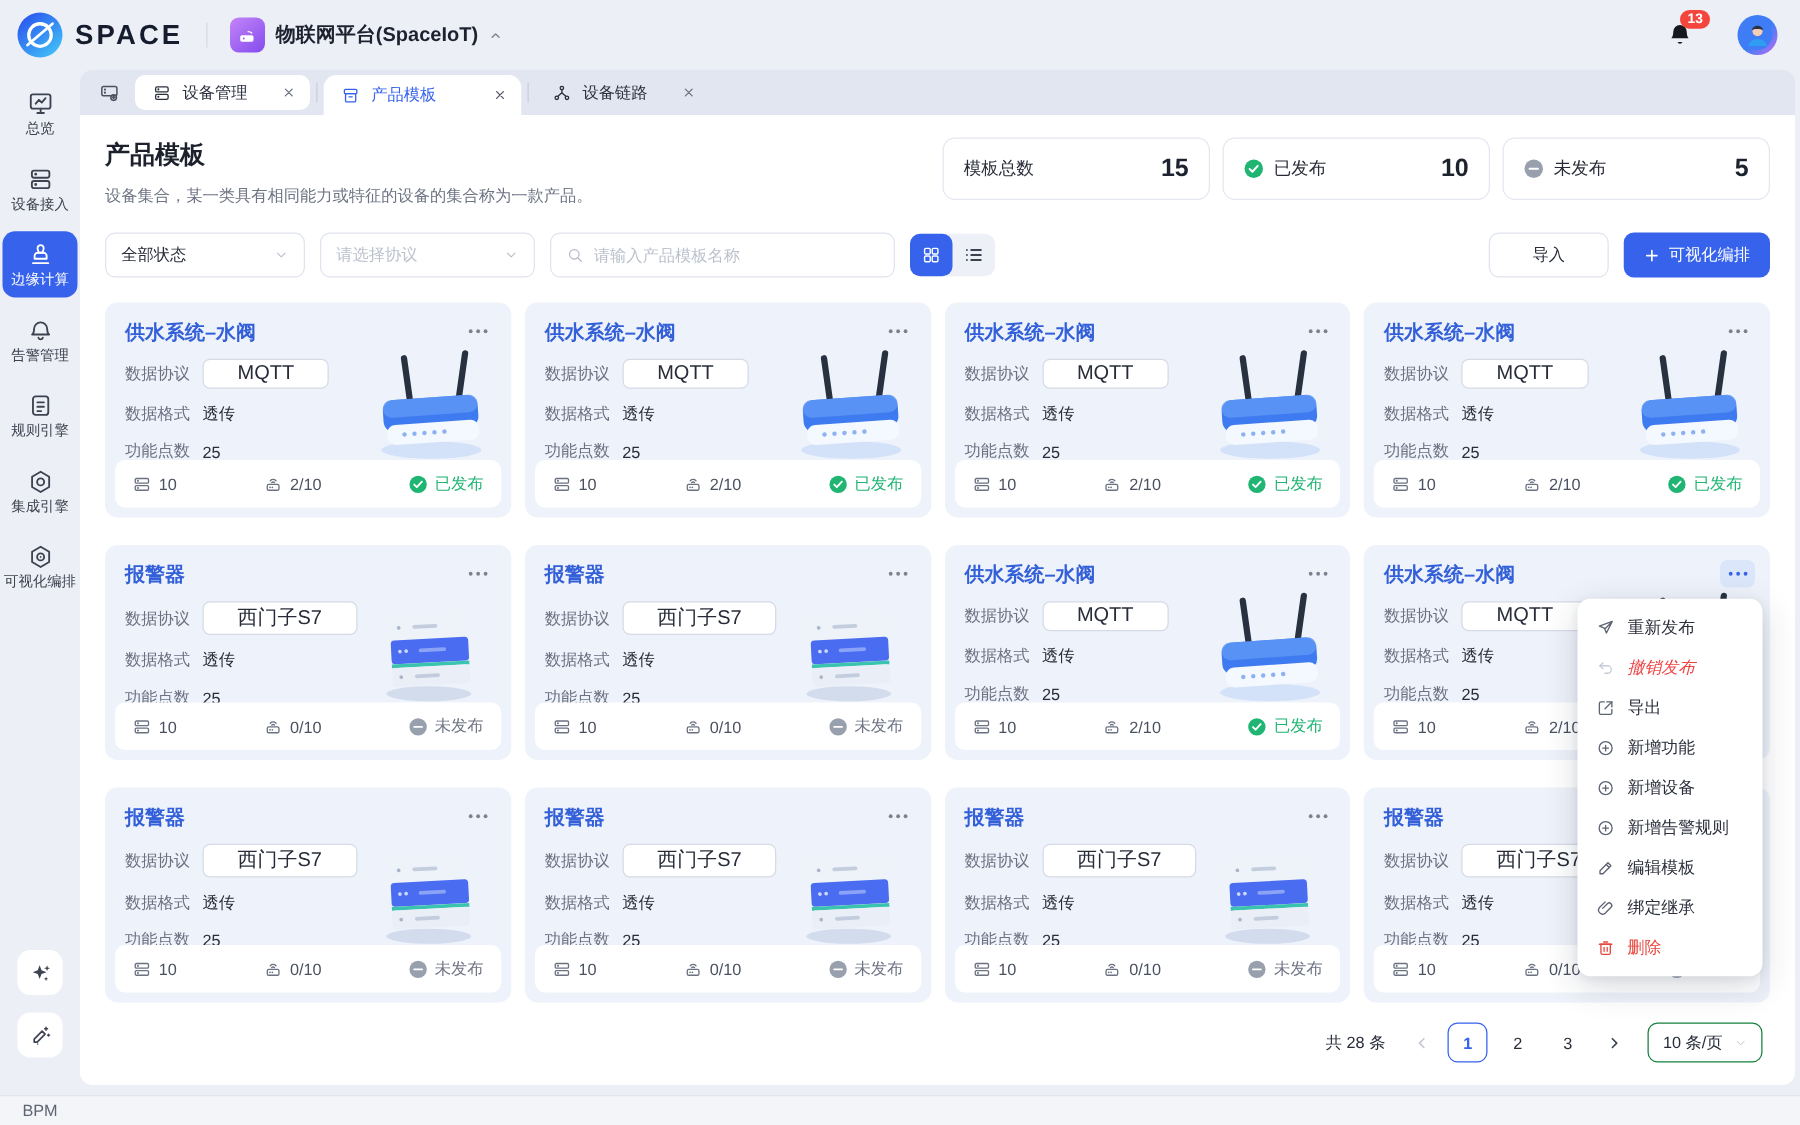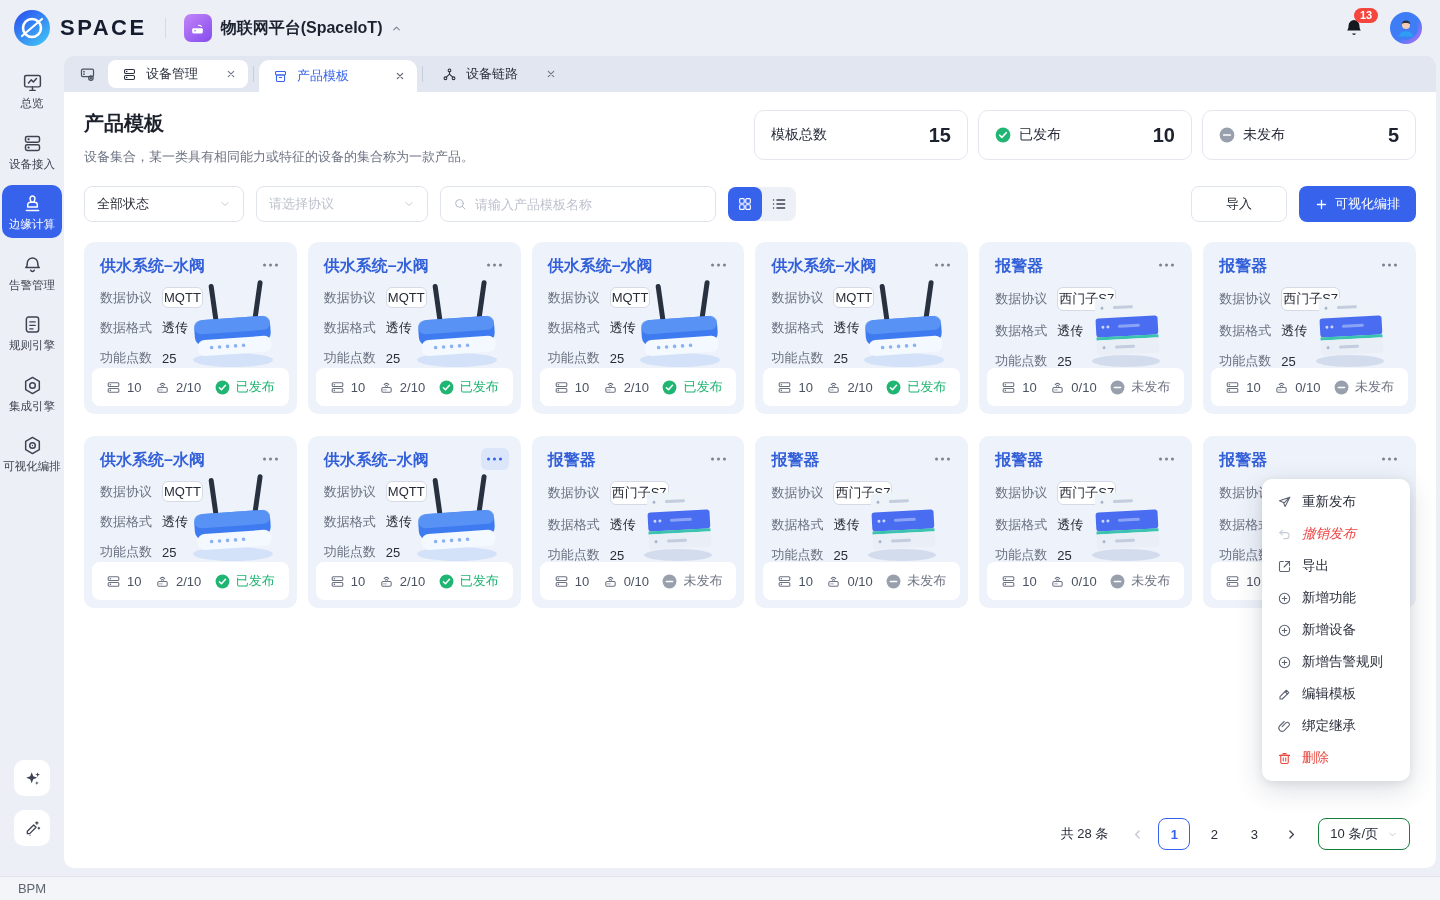--- a/index.html
+++ b/index.html
@@ -10,21 +10,21 @@
   
   .header { height:56px; display:flex; align-items:center; padding:0 18px 0 14px; }
   .brand { display:flex; align-items:center; gap:10px; }
   .logo-circle { width:36px; height:36px; border-radius:50%; background:linear-gradient(140deg,#2d5cf0 15%,#3fb9f6 85%); display:grid; place-items:center; }
   .brand-text { font-size:22px; font-weight:bold; color:#141c2e; letter-spacing:2.5px; }
   .header-divider { width:1px; height:20px; background:#d6dae6; margin:0 18px; }
   .app-entry { display:flex; align-items:center; gap:9px; cursor:pointer; }
   .app-icon { width:28px; height:28px; border-radius:7px; background:linear-gradient(140deg,#bd7ff7 10%,#8a51ee 90%); display:grid; place-items:center; }
   .app-name { font-size:16px; font-weight:600; color:#1c2230; }
   .app-caret { color:#7b818f; }
-  .header-right { margin-left:auto; display:flex; align-items:center; gap:26px; }
+  .header-right { margin-left:auto; display:flex; align-items:center; gap:36px; }
   .bell-wrap { position:relative; color:#15181f; cursor:pointer; }
   .badge { position:absolute; top:-10px; left:10px; background:#f5463d; color:#fff; font-size:11px; font-weight:bold; padding:2px 6px; border-radius:9px; line-height:1; }
   .avatar { width:32px; height:32px; border-radius:50%; background:linear-gradient(135deg,#3f7df6 55%,#c46cf2); display:grid; place-items:center; cursor:pointer; overflow:hidden; }
 
   
   .shell { display:flex; height:812px; }
   .sidebar { width:64px; display:flex; flex-direction:column; align-items:center; padding:8px 0 12px; }
   .side-item { width:60px; padding:8px 0 7px; border-radius:10px; display:flex; flex-direction:column; align-items:center; gap:5px; color:#3d4350; margin-bottom:8px; cursor:pointer; }
   .side-item .s-icon svg { width:21px; height:21px; }
   .side-item .s-label { font-size:11.5px; line-height:1; white-space:nowrap; }
@@ -74,30 +74,30 @@
   .view-toggle { display:flex; background:#edf0f6; border-radius:8px; }
   .vt-btn { width:34px; height:34px; display:grid; place-items:center; cursor:pointer; color:#3c4250; }
   .vt-btn svg { width:16px; height:16px; }
   .vt-btn.active { background:#3662ec; color:#fff; border-radius:8px; }
   .filter-spacer { flex:1; }
   .btn-import { height:36px; padding:0 34px; border:1px solid #e0e4ee; border-radius:8px; background:#fff; font-size:13px; color:#272c38; display:flex; align-items:center; cursor:pointer; }
   .btn-create { height:36px; padding:0 16px; border-radius:8px; background:#3662ec; color:#fff; font-size:13px; display:flex; align-items:center; gap:7px; cursor:pointer; border:none; font-family:inherit; }
   .btn-create svg { width:13px; height:13px; }
 
   
-  .card-grid { display:grid; grid-template-columns:repeat(6,1fr); grid-auto-rows:172px; gap:22px 11px; margin-top:20px; }
+  .card-grid { display:grid; grid-template-columns:repeat(4,1fr); grid-auto-rows:172px; gap:22px 11px; margin-top:20px; }
   .card { background:#eef2fa; border-radius:10px; padding:14px 14px 10px 16px; position:relative; cursor:pointer; }
   .card-title { font-size:16px; font-weight:bold; color:#3360d9; }
   .dots-btn { position:absolute; top:12px; right:12px; width:28px; height:22px; display:grid; place-items:center; color:#7a8290; border-radius:6px; cursor:pointer; }
   .dots-btn svg { width:17px; height:6px; }
   .dots-btn.active { background:#dbe6fb; color:#3662ec; }
   .card-row { display:flex; align-items:center; gap:10px; margin-top:10px; font-size:13px; min-height:20px; }
   .card-row .lbl { color:#6a7181; }
   .card-row .val { color:#272c38; }
-  .tag { border:1px solid #d5dae6; background:#fff; border-radius:6px; padding:2px 1px; font-size:13px; color:#272c38; }
+  .tag { border:1px solid #d5dae6; background:#fff; border-radius:6px; padding:2px 27px; font-size:16px; color:#272c38; }
   .device-img { position:absolute; right:10px; top:34px; width:112px; height:94px; pointer-events:none; }
   .device-img svg { width:100%; height:100%; }
   .card-footer { position:absolute; left:8px; right:8px; bottom:8px; background:#fff; border-radius:8px; height:38px; display:flex; align-items:center; padding:0 14px; justify-content:space-between; font-size:13px; color:#4a5160; }
   .cf-item { display:flex; align-items:center; gap:6px; }
   .cf-item svg { width:15px; height:15px; color:#6a7181; }
   .cf-status { display:flex; align-items:center; gap:6px; font-size:13px; }
   .cf-status .st-ic svg { width:15px; height:15px; }
   .status-pub { color:#21b573; }
   .status-unpub { color:#6e7484; }
 

